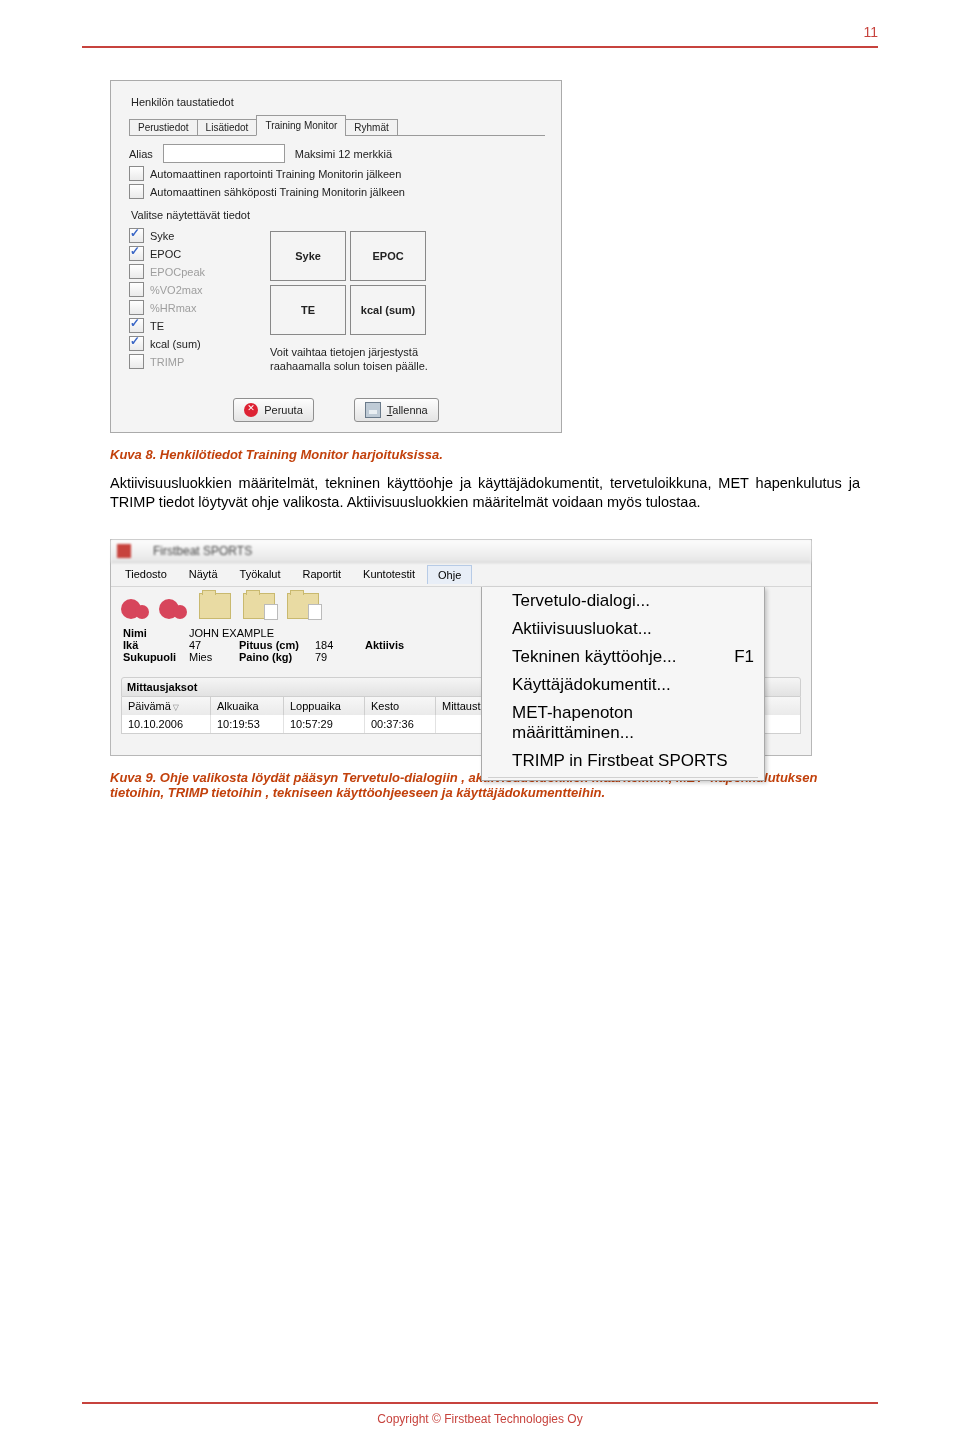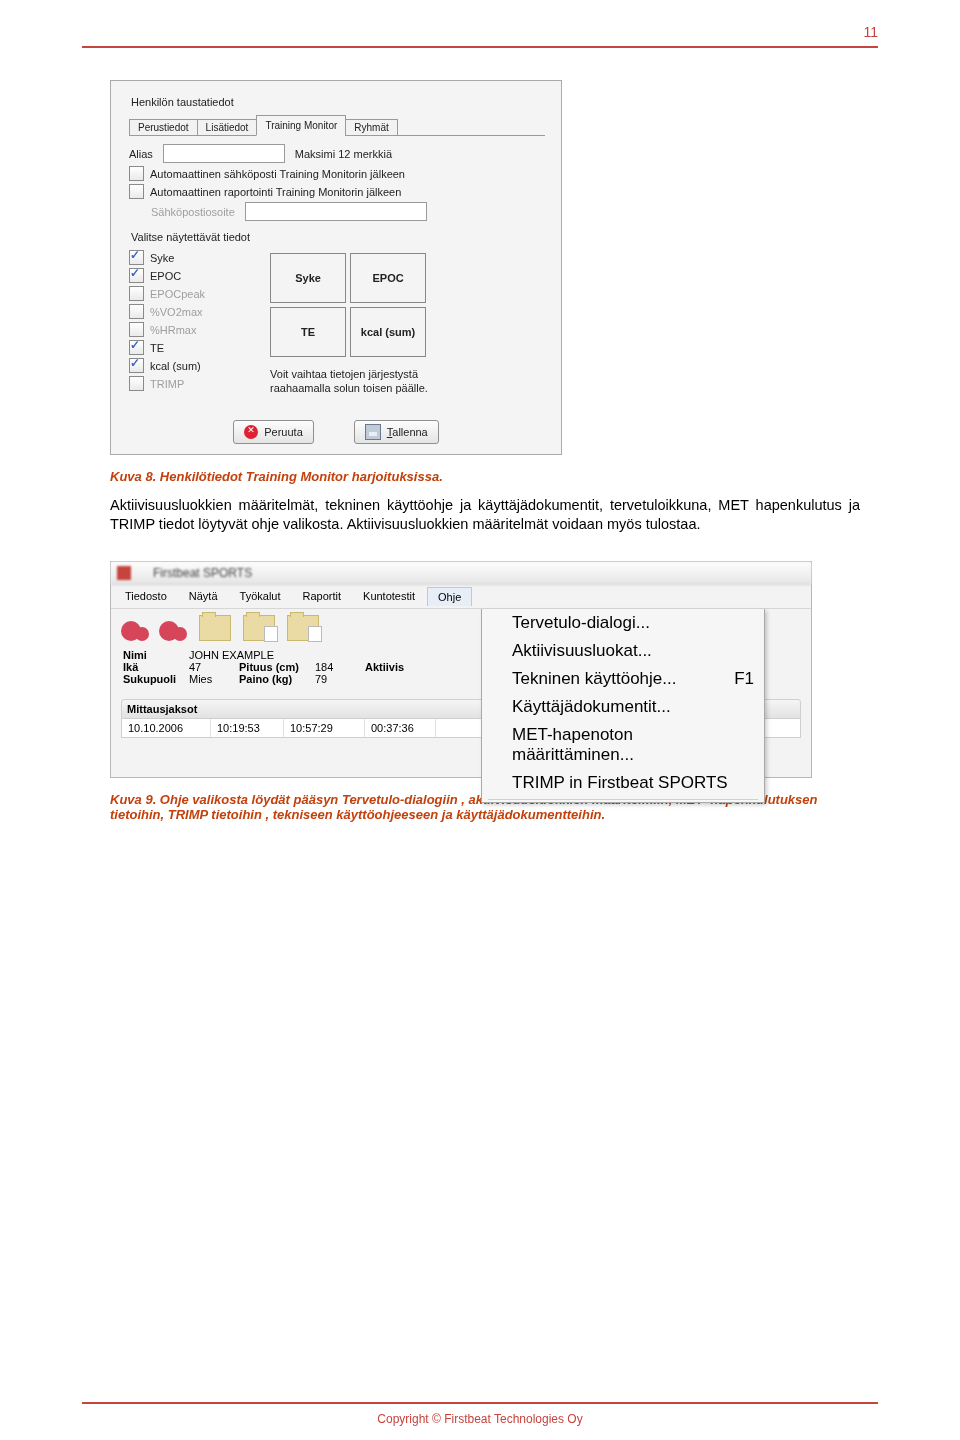--- a/index.html
+++ b/index.html
@@ -226,29 +226,25 @@
         </div>
 
         <div class="row">
           <span>Alias</span>
           <div class="txtinput"></div>
           <span>Maksimi 12 merkkiä</span>
         </div>
 
         <div class="row">
           <span class="cb"></span>
-          <span>Automaattinen sähköposti Training Monitorin jälkeen</span>
+          <span>Automaattinen raportointi Training Monitorin jälkeen</span>
         </div>
         <div class="row">
           <span class="cb"></span>
-          <span>Automaattinen raportointi Training Monitorin jälkeen</span>
-        </div>
-        <div class="row" style="margin-left:22px;">
-          <span class="disabledtxt">Sähköpostiosoite</span>
-          <div class="txtinput" style="width:180px;"></div>
+          <span>Automaattinen sähköposti Training Monitorin jälkeen</span>
         </div>
 
         <div class="innergroup">
           <span class="grouptitle" style="top:0;">Valitse näytettävät tiedot</span>
           <div style="margin-top:4px;">
             <div class="checkcol">
               <div class="row">
                   <span class="cb checked"></span>
                   <span>Syke</span>
                 </div>
@@ -387,20 +383,27 @@
             <span class="lbl">Sukupuoli</span>
                 <span class="v">Mies</span>
             <span class="lbl" style="width:70px;">Paino (kg)</span>
                 <span class="v">79</span>
           </div>
         </div>
 
         <div class="sectbar">Mittausjaksot</div>
         <div class="dtable-wrap">
         <div class="dtable">
+          <div class="hrow">
+            <div class="cell c1"><span>Päivämä</span><span class="sorticon">▽</span></div>
+            <div class="cell c2">Alkuaika</div>
+            <div class="cell c3">Loppuaika</div>
+            <div class="cell c4">Kesto</div>
+            <div class="cell c5">Mittaust</div>
+          </div>
           <div class="drow">
             <div class="cell c1">10.10.2006</div>
             <div class="cell c2">10:19:53</div>
             <div class="cell c3">10:57:29</div>
             <div class="cell c4">00:37:36</div>
             <div class="cell c5"></div>
           </div>
         </div>
         </div>
         </div>

